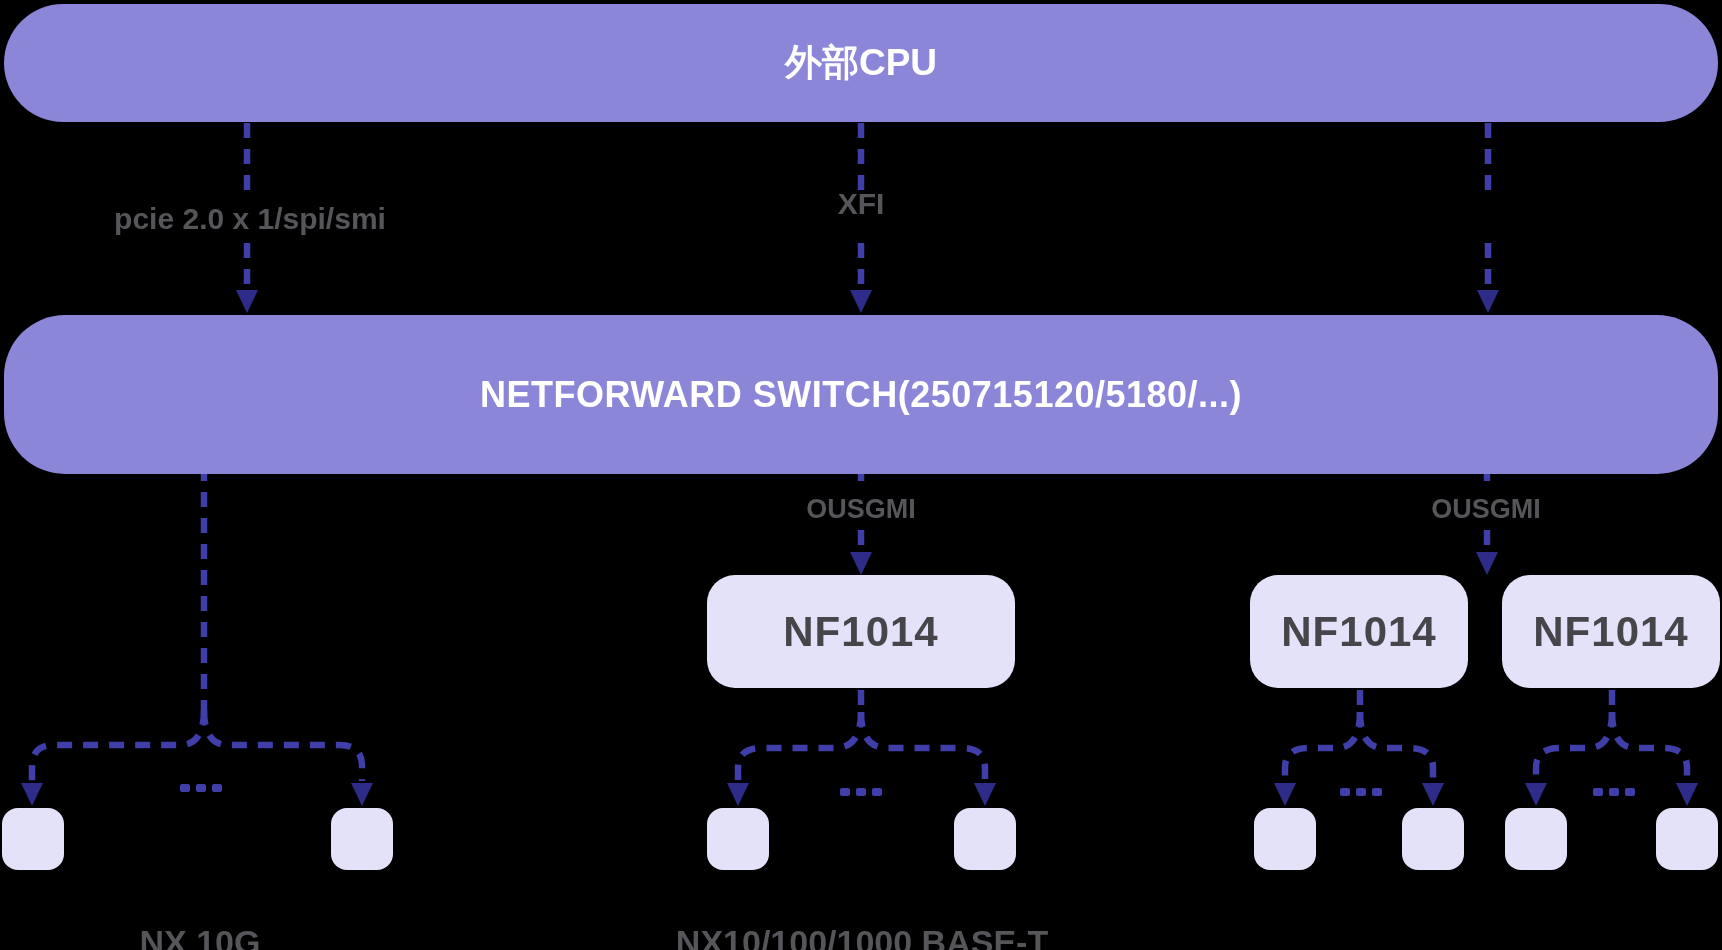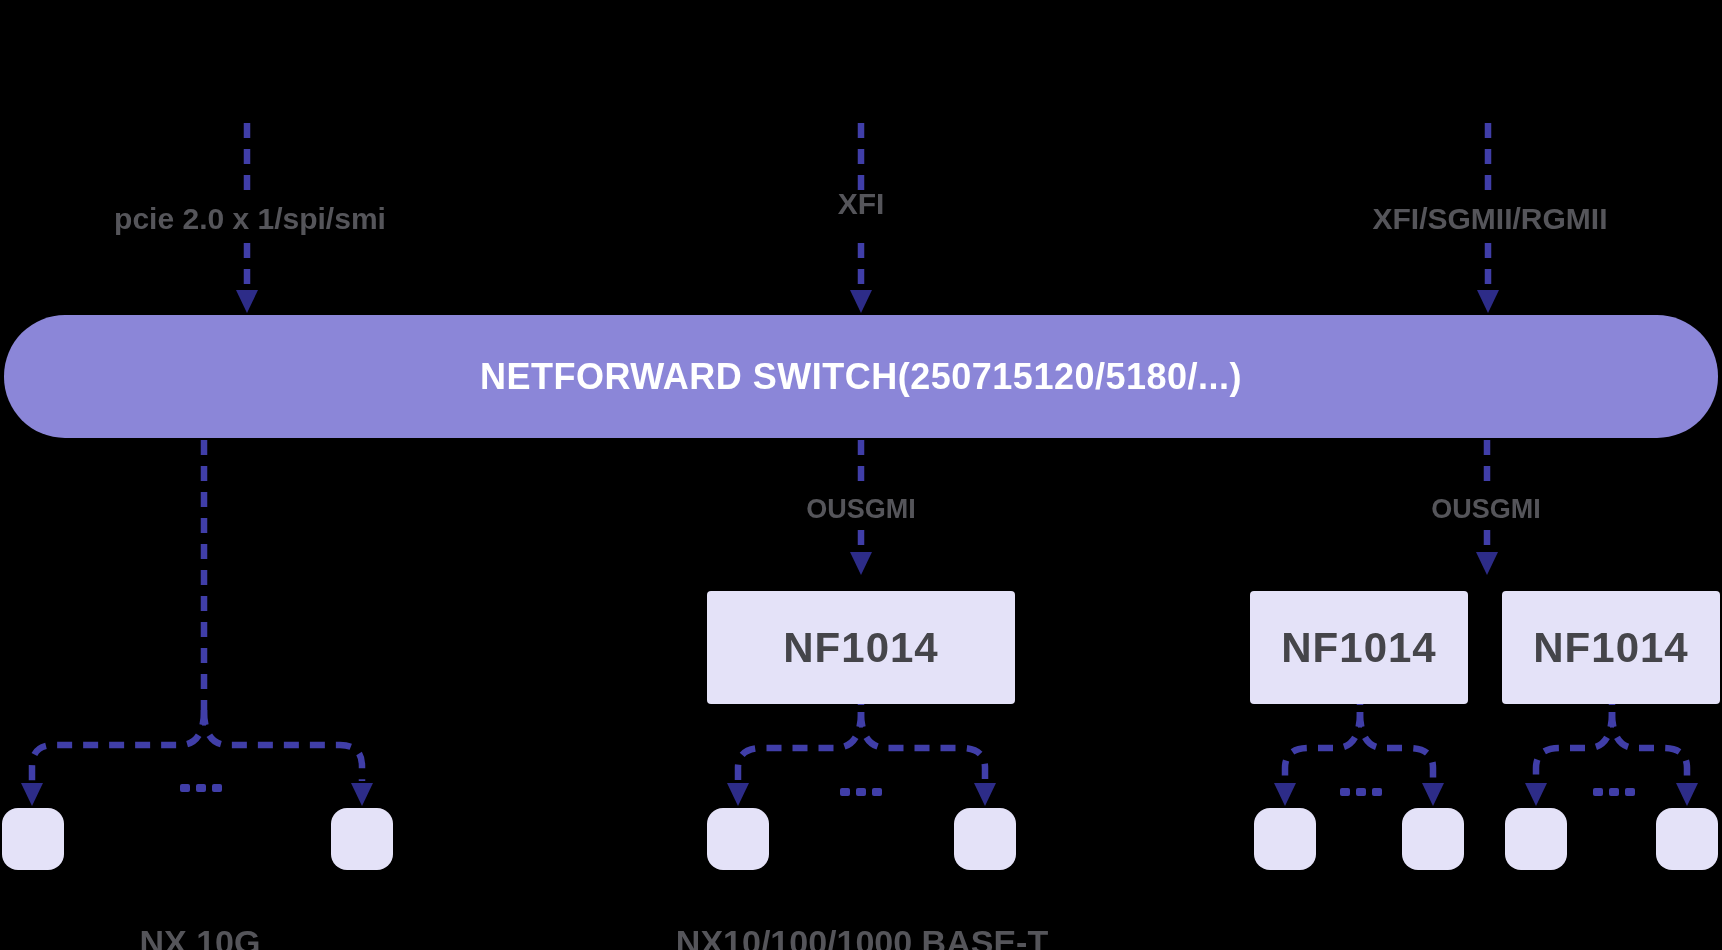--- a/index.html
+++ b/index.html
@@ -19,30 +19,30 @@
   }
   .wires{position:absolute;left:0;top:0;width:1722px;height:950px;}
   .wires path{fill:none;stroke:var(--wire);stroke-width:6.5;stroke-dasharray:15 11;}
   .wires polygon{fill:var(--arrowhead);stroke:none;}
   .bar{
     position:absolute;left:4px;width:1714px;background:var(--bar-fill);
     display:flex;align-items:center;justify-content:center;
     color:var(--bar-text);font-weight:bold;
   }
   .bar.cpu{top:4px;height:118px;border-radius:59px;font-size:37px;}
-  .bar.switch{top:315px;height:123px;border-radius:61px;font-size:36px;letter-spacing:0.5px;}
+  .bar.switch{top:315px;height:159px;border-radius:61px;font-size:36px;letter-spacing:0.5px;}
   .edge-label{
     position:absolute;transform:translateX(-50%);white-space:nowrap;
     color:var(--label-text);font-weight:bold;font-size:30px;line-height:34px;
   }
   .ousgmi{font-size:27px;}
   .nfbox{
     position:absolute;top:575px;height:113px;background:var(--box-fill);
-    border-radius:4px;display:flex;align-items:center;justify-content:center;
-    color:var(--box-text);font-weight:bold;font-size:42px;letter-spacing:1px;margin-top:16px;
+    border-radius:28px;display:flex;align-items:center;justify-content:center;
+    color:var(--box-text);font-weight:bold;font-size:42px;letter-spacing:1px;
   }
   .port{
     position:absolute;top:808px;width:62px;height:62px;
     background:var(--box-fill);border-radius:16px;
   }
   .ellipsis{
     position:absolute;display:flex;gap:6px;transform:translate(-50%,-50%);
   }
   .ellipsis i{display:block;width:10px;height:8px;background:var(--wire);border-radius:2px;}
   .group-label{
@@ -111,28 +111,30 @@
 
     <g>
       <path d="M1612,690 V712"></path>
       <path d="M1612,712 Q1612,748 1588,748 L1560,748 Q1536,748 1536,768 L1536,781"></path>
       <path d="M1612,712 Q1612,748 1636,748 L1663,748 Q1687,748 1687,768 L1687,781"></path>
       <polygon points="1525,783 1547,783 1536,806"></polygon>
       <polygon points="1676,783 1698,783 1687,806"></polygon>
     </g>
   </svg>
 
+  <div class="bar cpu">
+    <span>外部CPU</span>
+  </div>
 
   <div class="bar switch">
     <span>NETFORWARD SWITCH(250715120/5180/...)</span>
   </div>
 
   <div class="edge-label" style="left:250px;top:202px;">pcie 2.0 x 1/spi/smi</div>
   <div class="edge-label" style="left:861px;top:187px;">XFI</div>
-  <div class="edge-label" style="left:1490px;top:202px;">XFI/SGMII/RGMII</div>
 
   <div class="edge-label ousgmi" style="left:861px;top:492px;">OUSGMI</div>
   <div class="edge-label ousgmi" style="left:1486px;top:492px;">OUSGMI</div>
 
   <div class="nfbox" style="left:707px;width:308px;">
     <span>NF1014</span>
   </div>
   <div class="nfbox" style="left:1250px;width:218px;">
     <span>NF1014</span>
   </div>

